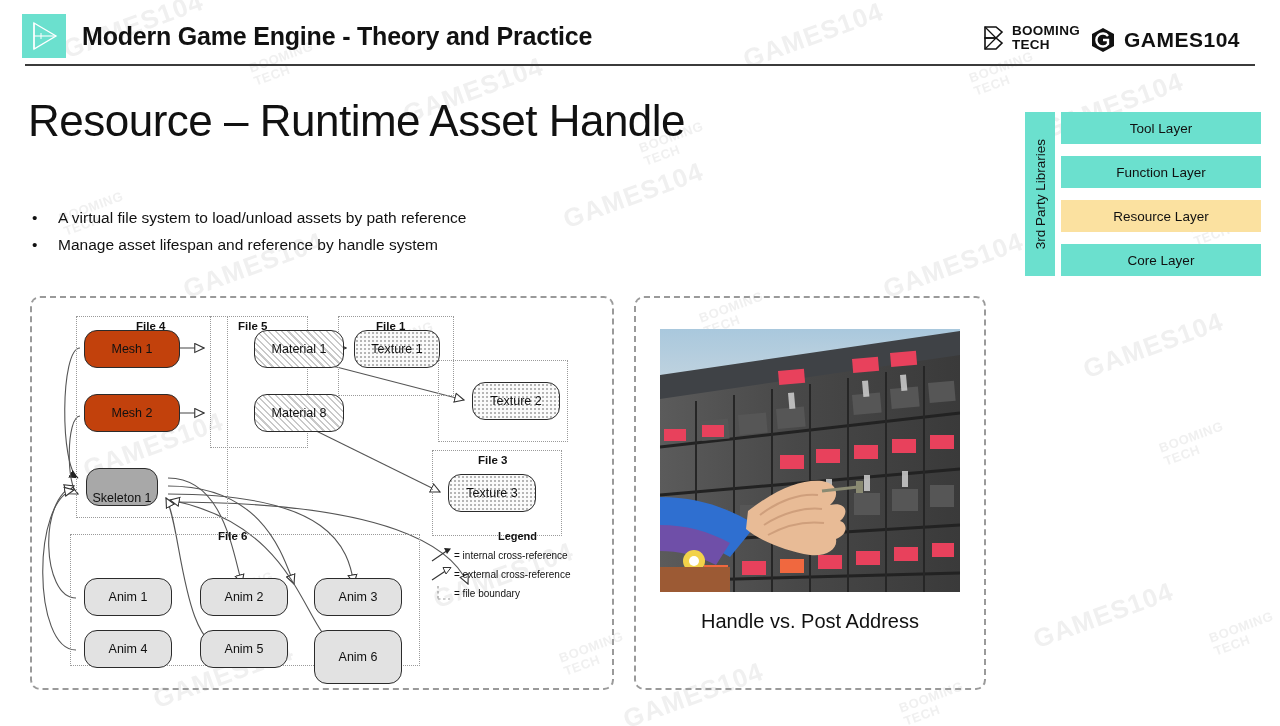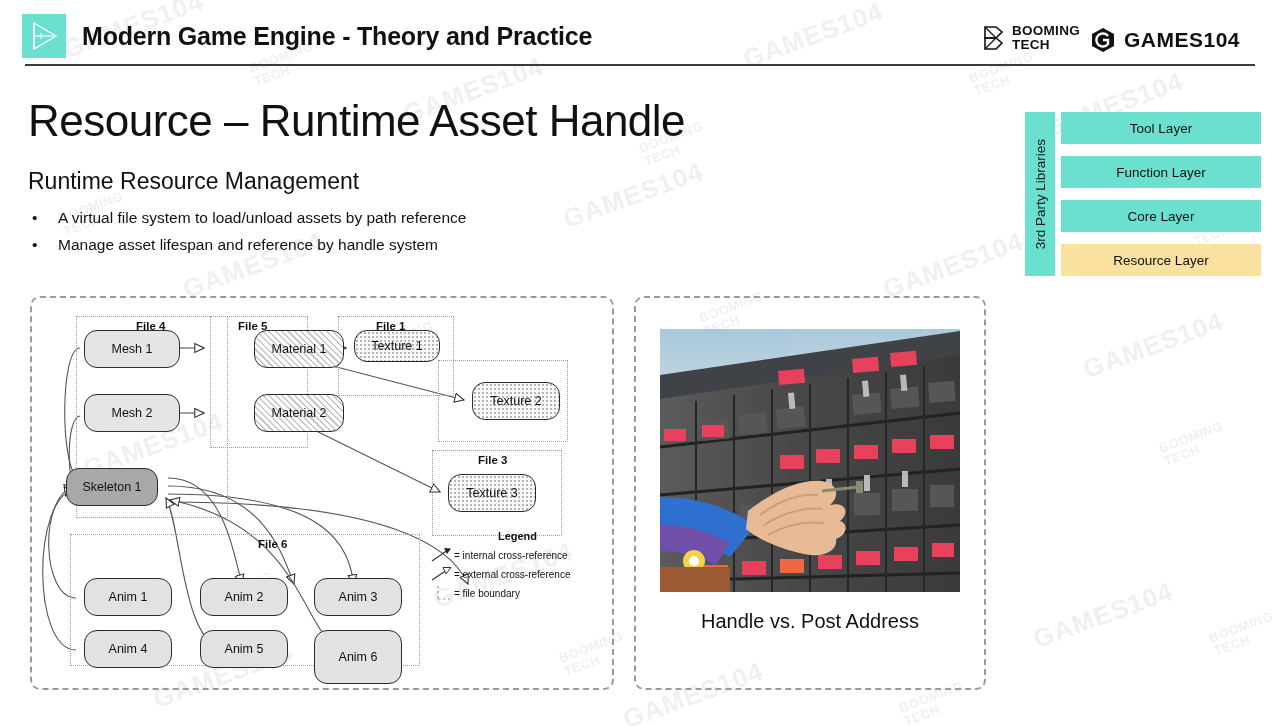--- a/index.html
+++ b/index.html
@@ -86,21 +86,21 @@
     position:absolute; border:1px dotted #9a9a9a; z-index:2;
   }
   .filelabel {
     position:absolute; font-size:11.5px; font-weight:bold; color:#111; z-index:3; white-space:nowrap;
   }
   .node {
     position:absolute; border:1.6px solid #2b2b2b; border-radius:13px;
     display:flex; align-items:center; justify-content:center;
     font-size:12.5px; color:#111; z-index:3; box-sizing:border-box;
   }
-  .node.plain { background:#e5e5e5;text-align:center; }
+  .node.plain { background:#c2410c;text-align:center; }
   .node.hatch {
     background-color:#ffffff;
     background-image: repeating-linear-gradient(45deg, #ffffff 0 3px, #c9c9c9 3px 4.5px);
     margin-left: 40px;
   }
   .node.dots {
     background-color:#fafafa;
     background-image: radial-gradient(#b5b5b5 0.8px, transparent 0.9px);
     background-size: 4px 4px;
   }
@@ -222,42 +222,41 @@
     <div id="brand-games">
       <svg width="26" height="26" viewBox="0 0 26 26">
         <path d="M13 1 L24 7 L24 19 L13 25 L2 19 L2 7 Z" fill="#111"></path>
         <path d="M18 9 A6.5 6.5 0 1 0 18 17 L18 13 L13 13" fill="none" stroke="#ffffff" stroke-width="2.4"></path>
       </svg>
       <div class="g104">GAMES104</div>
     </div>
   </div>
 
   <div id="page-title">Resource – Runtime Asset Handle</div>
-  <div id="subtitle">Runtime Resource Management</div>
 
   <div id="bullets">
     <div class="bullet">
       <span class="dot">•</span>
       <span>A virtual file system to load/unload assets by path reference</span>
     </div>
     <div class="bullet">
       <span class="dot">•</span>
       <span><span>Manage asset lifespan and reference by </span><b>handle</b><span> system</span></span>
     </div>
   </div>
 
   <div id="layer-stack">
     <div id="third-party">
       <span>3rd Party Libraries</span>
     </div>
     <div id="layers">
       <div class="layer-box">Tool Layer</div>
       <div class="layer-box">Function Layer</div>
+      <div class="layer-box hl">Resource Layer</div>
       <div class="layer-box">Core Layer</div>
-      <div class="layer-box hl">Resource Layer</div>
     </div>
   </div>
 
   <div class="panel" id="panel-left">
     <div id="diagram">
 
       <svg width="580" height="390" viewBox="0 0 580 390">
         <defs>
           <marker id="mFill" markerWidth="9" markerHeight="9" refX="8" refY="4.5" orient="auto">
             <path d="M0,0.5 L8.5,4.5 L0,8.5 z" fill="#222"></path>
@@ -299,38 +298,38 @@
       <div class="fileframe" style="left:306px; top:18px;  width:114px; height:78px;"></div>
       <div class="fileframe" style="left:406px; top:62px;  width:128px; height:80px;"></div>
       <div class="fileframe" style="left:400px; top:152px; width:128px; height:84px;"></div>
       <div class="fileframe" style="left:38px;  top:236px; width:348px; height:130px;"></div>
 
       <div class="filelabel" style="left:104px; top:22px;">File 4</div>
       <div class="filelabel" style="left:206px; top:22px;">File 5</div>
       <div class="filelabel" style="left:344px; top:22px;">File 1</div>
       <div class="filelabel" style="left:452px; top:66px;margin-top:16px;">File 2</div>
       <div class="filelabel" style="left:446px; top:156px;">File 3</div>
-      <div class="filelabel" style="left:186px; top:240px;margin-left:40px;">File 6</div>
+      <div class="filelabel" style="left:186px; top:232px;">File 6</div>
 
       <div class="node plain" style="left:52px;  top:32px;  width:96px; height:38px;">
           <span>Mesh 1</span>
         </div>
       <div class="node plain" style="left:52px;  top:96px;  width:96px; height:38px;">
           <span>Mesh 2</span>
         </div>
-      <div class="node solid-gray" style="left:34px;  top:170px; width:92px; height:38px;">
+      <div class="node solid-gray" style="left:54px;  top:170px; width:72px; height:38px;align-items:flex-end;">
           <span>Skeleton 1</span>
         </div>
       <div class="node hatch" style="left:182px; top:32px;  width:90px; height:38px;">
           <span>Material 1</span>
         </div>
       <div class="node hatch" style="left:182px; top:96px;  width:90px; height:38px;">
-          <span>Material 2</span>
-        </div>
-      <div class="node dots" style="left:322px; top:32px;  width:86px; height:32px;">
+          <span>Material 8</span>
+        </div>
+      <div class="node dots" style="left:322px; top:32px;  width:86px; height:38px;">
           <span>Texture 1</span>
         </div>
       <div class="node dots" style="left:440px; top:84px;  width:88px; height:38px;">
           <span>Texture 2</span>
         </div>
       <div class="node dots" style="left:416px; top:176px; width:88px; height:38px;">
           <span>Texture 3</span>
         </div>
       <div class="node light-gray" style="left:52px;  top:280px; width:88px; height:38px;">
           <span>Anim 1</span>

